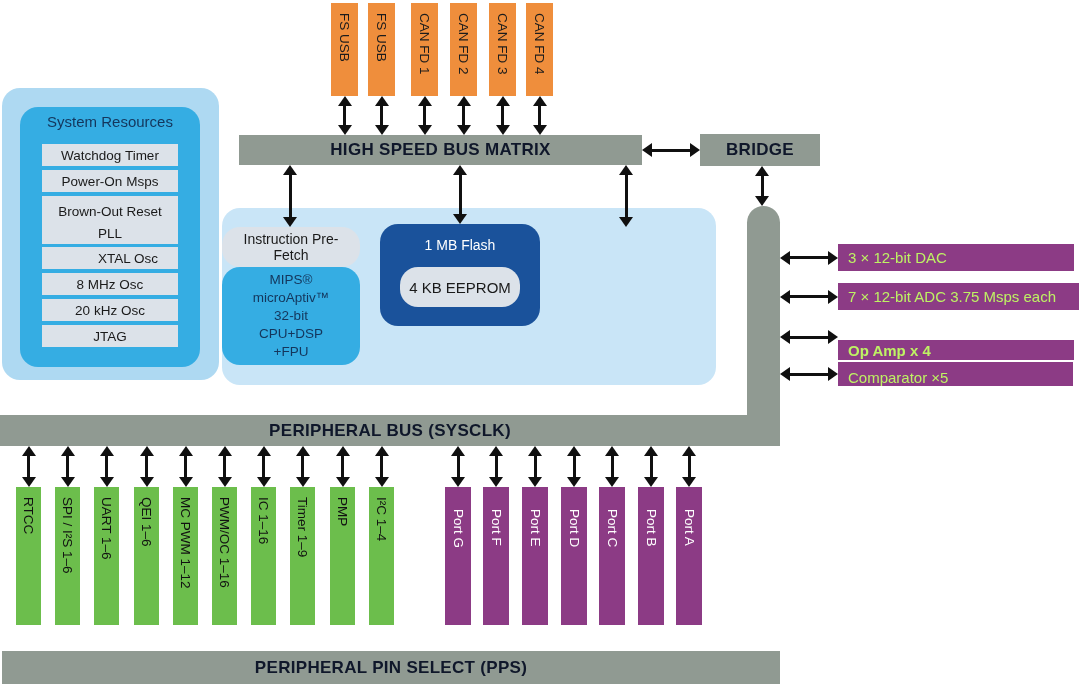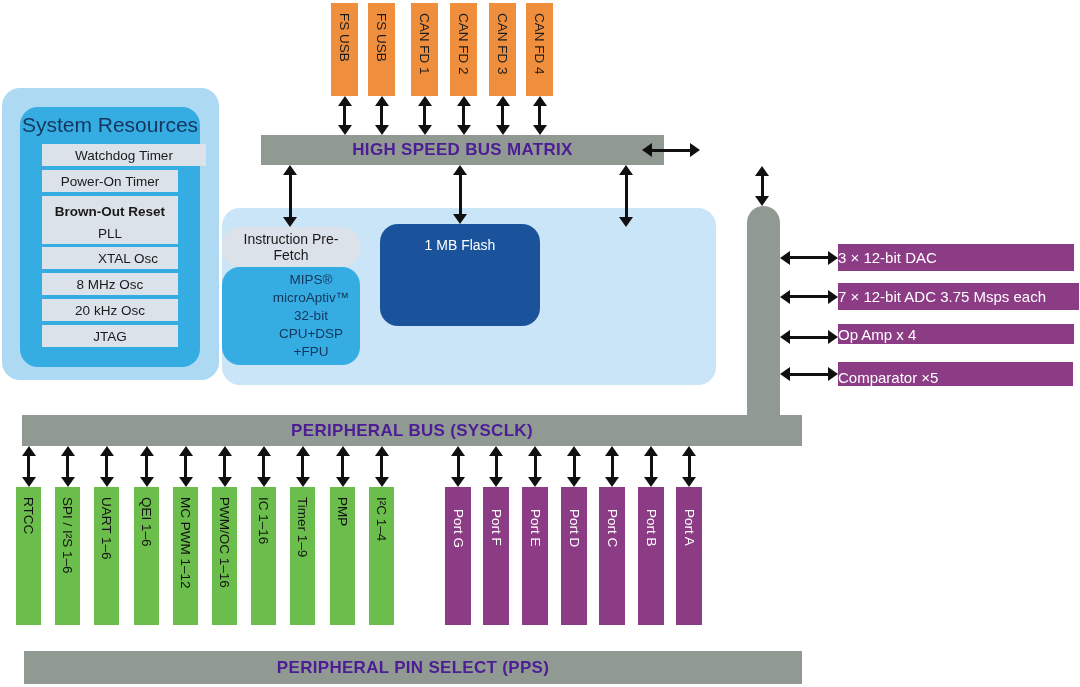--- a/index.html
+++ b/index.html
@@ -1,30 +1,30 @@
 <!DOCTYPE html>
 <html style="--orange: #EF8E3C; --green: #6CBE4C; --purple: #8C3B85; --gray: #909A92; --navy: #1A529B; --blue: #35ADE3; --panelLight: #C9E5F7; --panelMid: #AED9F2; --boxGray: #DCE2E9;"><head>
 <meta charset="utf-8">
 <style>
   html,body{margin:0;padding:0;background:#fff;}
   #canvas{position:relative;width:1080px;height:687px;background:#fff;overflow:hidden;
           font-family:"Liberation Sans", sans-serif;}
   .abs{position:absolute;box-sizing:border-box;border-radius:18px;}
   .bar{position:absolute;box-sizing:border-box;background:var(--gray);display:flex;align-items:center;justify-content:center;
-       color:#4c1d95;font-weight:bold;font-size:17px;letter-spacing:.3px;margin-left:22px;}
+       color:#0f172a;font-weight:bold;font-size:17px;letter-spacing:.3px;}
   .panel-left{background:var(--panelMid);}
   .panel-mid{background:var(--panelLight);}
   .bluebox{background:var(--blue);}
   .navybox{background:var(--navy);color:#fff;display:flex;align-items:center;justify-content:center;font-size:15px;}
   .graybox{background:var(--boxGray);color:#1a1a1a;display:flex;align-items:center;justify-content:center;text-align:center;font-size:14px;}
-  .sys-title{position:absolute;text-align:center;color:#14365c;font-size:21px;}
+  .sys-title{position:absolute;text-align:center;color:#14365c;font-size:15px;}
   .sys-item{position:absolute;box-sizing:border-box;background:var(--boxGray);color:#1a1a1a;font-size:13.5px;display:flex;align-items:center;justify-content:center;}
   .cpu-text{position:absolute;box-sizing:border-box;display:flex;flex-direction:column;align-items:center;justify-content:center;
-            color:#14365c;font-size:13.5px;line-height:1.32;text-align:center;margin-left:20px;}
-  .analog-box{position:absolute;box-sizing:border-box;background:var(--purple);color:#ffffff;font-size:15px;display:flex;align-items:center;}
+            color:#14365c;font-size:13.5px;line-height:1.32;text-align:center;}
+  .analog-box{position:absolute;box-sizing:border-box;background:var(--purple);color:#bef264;font-size:15px;display:flex;align-items:center;padding-left:10px;}
   .vbox{position:absolute;box-sizing:border-box;display:flex;justify-content:center;padding-top:10px;}
   .vbox span{writing-mode:vertical-rl;text-orientation:mixed;font-size:13.5px;white-space:nowrap;}
   .vbox.orange{background:var(--orange);color:#1c1c1c;}
   .vbox.green{background:var(--green);color:#111;}
   .vbox.port{background:var(--purple);color:#fff;padding-top:22px;}
   .av{position:absolute;width:14px;}
   .av i{position:absolute;left:5.5px;top:8px;bottom:8px;width:3px;background:#101010;}
   .av::before{content:"";position:absolute;left:0;top:0;width:0;height:0;border:7px solid transparent;border-top:none;border-bottom:10px solid #101010;}
   .av::after{content:"";position:absolute;left:0;bottom:0;width:0;height:0;border:7px solid transparent;border-bottom:none;border-top:10px solid #101010;}
   .ah{position:absolute;height:14px;}
@@ -34,27 +34,27 @@
 </style>
 </head>
 <body>
 
 <div id="canvas">
 
   <div class="abs panel-left" style="left:2px;top:88px;width:217px;height:292px;"></div>
   <div class="abs bluebox" style="left:20px;top:107px;width:180px;height:260px;"></div>
   <div class="sys-title" style="left:20px;top:113px;width:180px;">System Resources</div>
   <div id="sysres-items">
-      <div class="sys-item" style="left:42px;top:144px;width:164px;height:22px;">
+      <div class="sys-item" style="left:42px;top:144px;width:136px;height:22px;">
         <span>Watchdog Timer</span>
       </div>
       <div class="sys-item" style="left:42px;top:170px;width:136px;height:22px;">
-        <span>Power-On Timer</span>
-      </div>
-      <div class="sys-item" style="left:42px;top:196px;width:136px;height:30px;font-weight:bold;">
+        <span>Power-On Msps</span>
+      </div>
+      <div class="sys-item" style="left:42px;top:196px;width:136px;height:30px;">
         <span>Brown-Out Reset</span>
       </div>
       <div class="sys-item" style="left:42px;top:222px;width:136px;height:22px;">
         <span>PLL</span>
       </div>
       <div class="sys-item" style="left:42px;top:247px;width:136px;height:22px;padding-left:36px;">
         <span>XTAL Osc</span>
       </div>
       <div class="sys-item" style="left:42px;top:273px;width:136px;height:22px;">
         <span>8 MHz Osc</span>
@@ -71,22 +71,24 @@
   <div class="abs graybox" style="left:222px;top:227px;width:138px;height:40px;padding:2px 14px;">Instruction Pre-Fetch</div>
   <div class="abs bluebox" style="left:222px;top:267px;width:138px;height:98px;"></div>
   <div class="cpu-text" id="cpu-lines" style="left:222px;top:267px;width:138px;height:98px;">
       <div>MIPS®</div>
       <div>microAptiv™</div>
       <div>32-bit</div>
       <div>CPU+DSP</div>
       <div>+FPU</div>
     </div>
   <div class="abs navybox" style="left:380px;top:224px;width:160px;height:102px;align-items:flex-start;padding-top:13px;font-size:14px;">1 MB Flash</div>
+  <div class="abs graybox" style="left:400px;top:267px;width:120px;height:40px;font-size:15px;">4 KB EEPROM</div>
 
   <div class="bar" style="left:239px;top:135px;width:403px;height:30px;">HIGH SPEED BUS MATRIX</div>
+  <div class="bar" style="left:700px;top:134px;width:120px;height:32px;">BRIDGE</div>
   <div class="abs" style="left:747px;top:206px;width:33px;height:240px;background:var(--gray);"></div>
   <div class="bar" style="left:0px;top:415px;width:780px;height:31px;">PERIPHERAL BUS (SYSCLK)</div>
   <div class="bar" style="left:2px;top:651px;width:778px;height:33px;">PERIPHERAL PIN SELECT (PPS)</div>
 
   <div id="top-connectors">
       <div class="vbox orange" style="left:331px;top:3px;width:27px;height:93px;">
         <span>FS USB</span>
       </div>
       <div class="vbox orange" style="left:368px;top:3px;width:27px;height:93px;">
         <span>FS USB</span>
@@ -159,21 +161,21 @@
         <span>Port A</span>
       </div>
     </div>
   <div id="analog-boxes">
       <div class="analog-box" style="left:838px;top:244px;width:236px;height:27px;">
         <span>3 × 12-bit DAC</span>
       </div>
       <div class="analog-box" style="left:838px;top:283px;width:241px;height:27px;">
         <span>7 × 12-bit ADC 3.75 Msps each</span>
       </div>
-      <div class="analog-box" style="left:838px;top:324px;width:236px;height:20px;">
+      <div class="analog-box" style="left:838px;top:340px;width:236px;height:20px;font-weight:bold;">
         <span>Op Amp x 4</span>
       </div>
       <div class="analog-box" style="left:838px;top:362px;width:235px;height:24px;align-items:flex-end;">
         <span>Comparator ×5</span>
       </div>
     </div>
   <div id="arrows">
       <div class="av" style="left:337.5px;top:96px;height:39px;">
         <i></i>
       </div>

